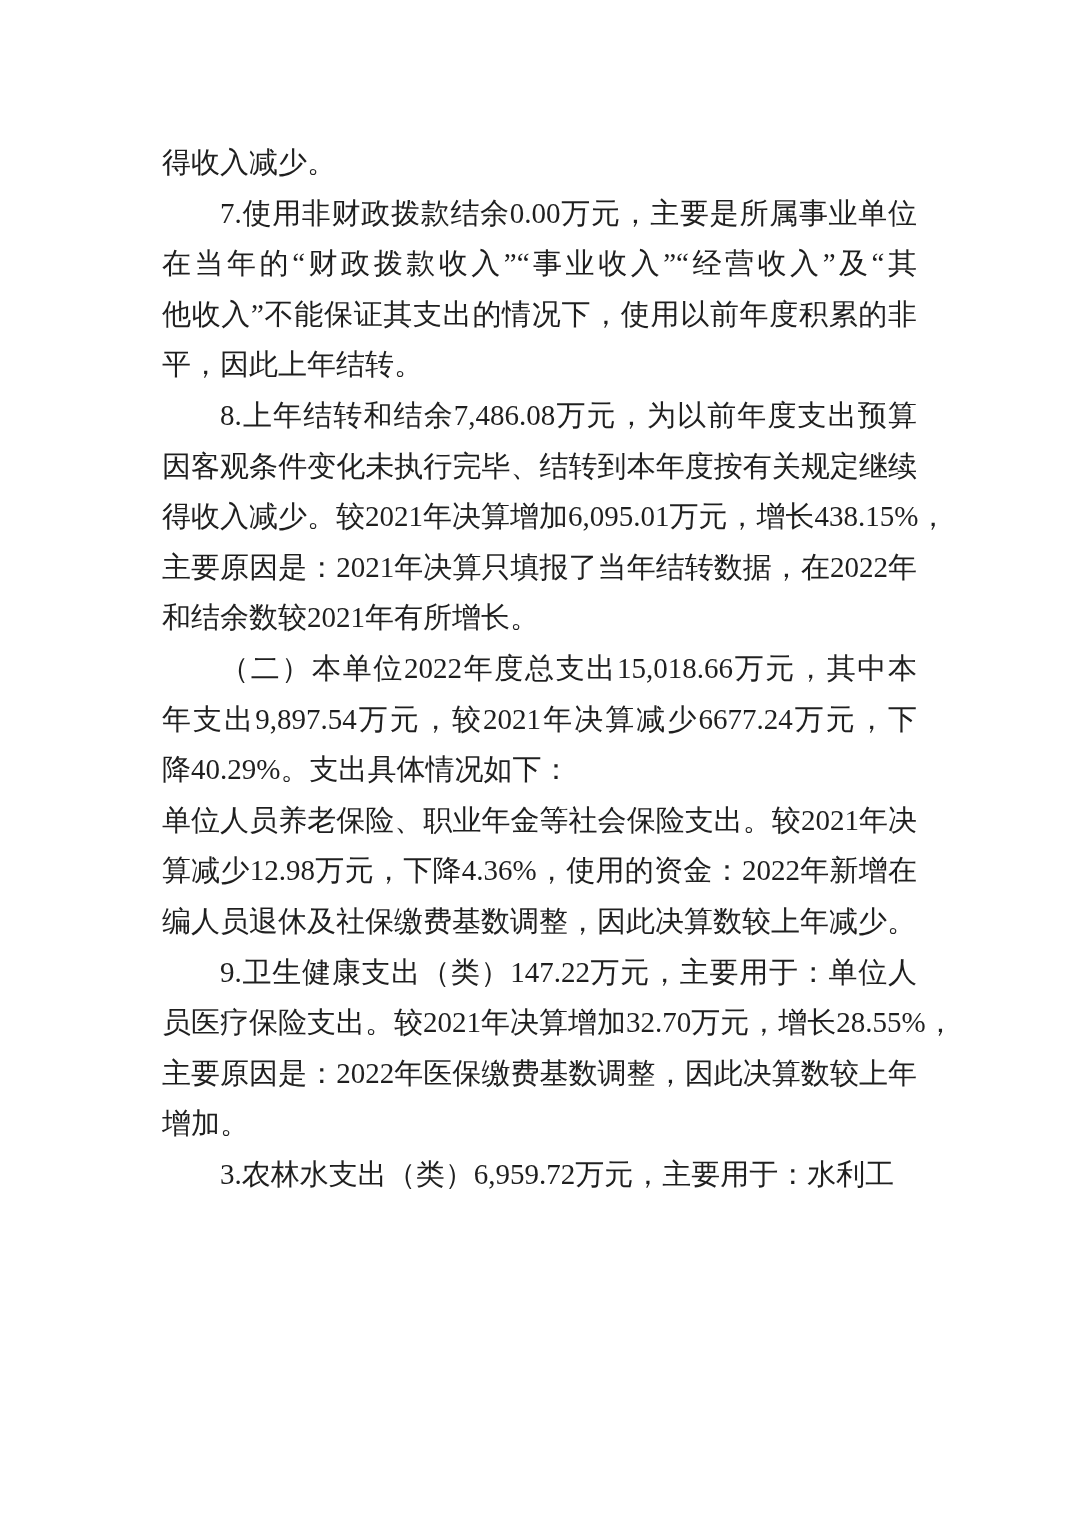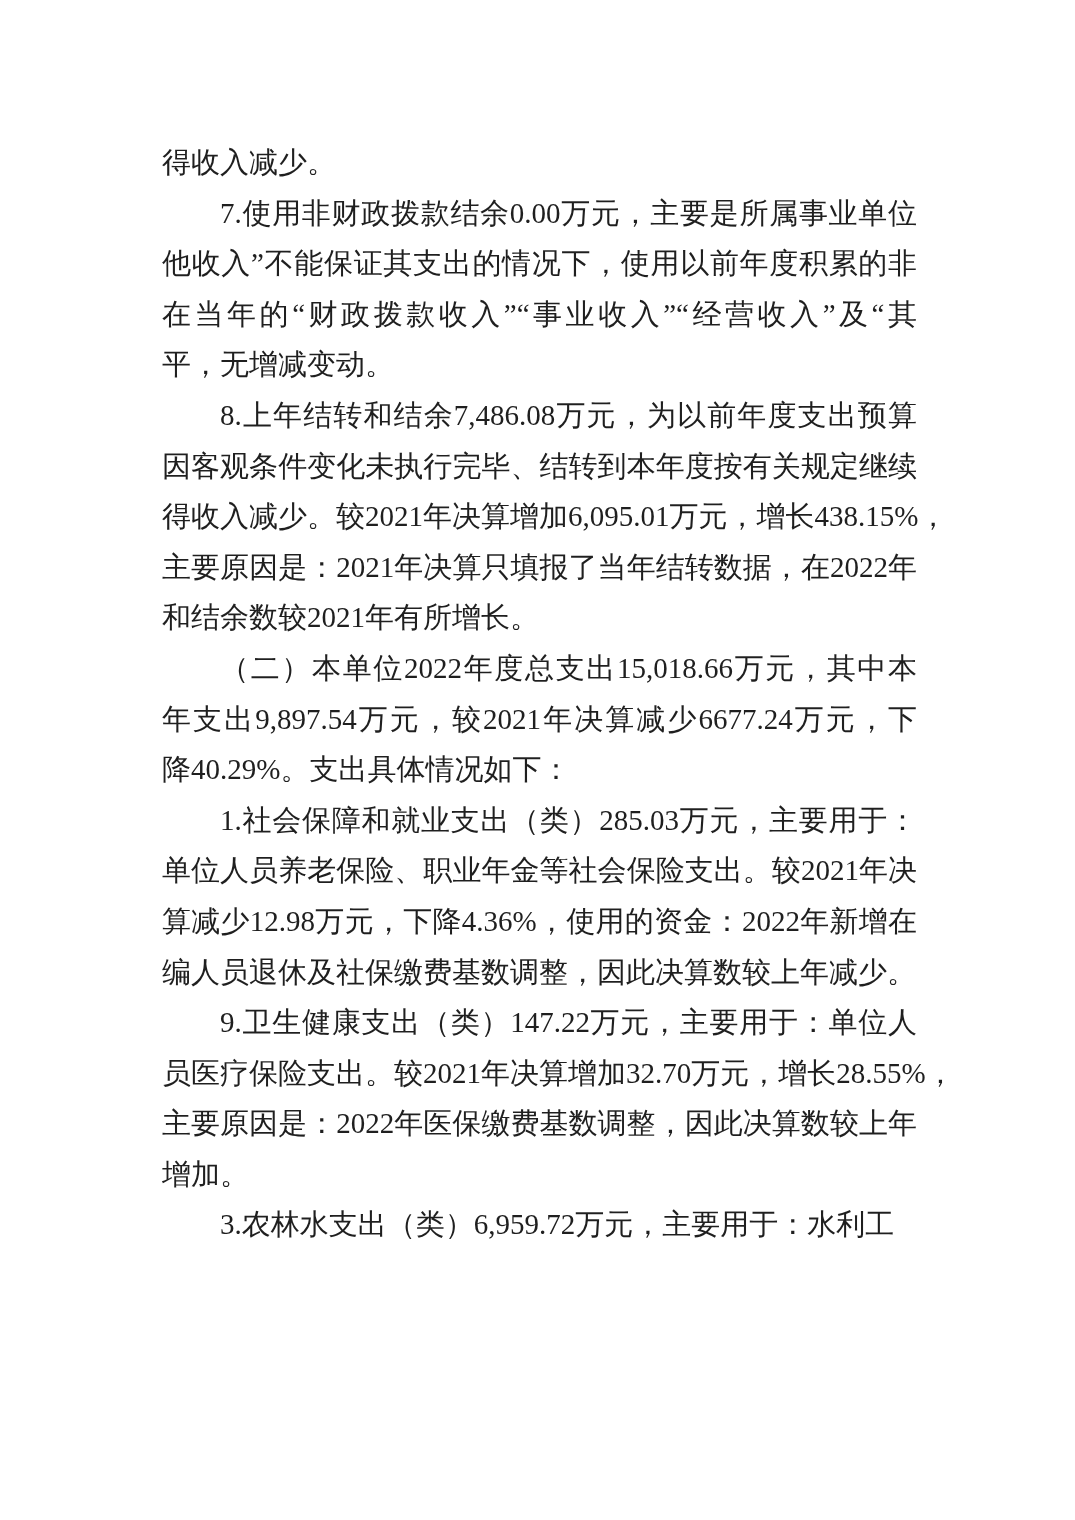--- a/index.html
+++ b/index.html
@@ -44,32 +44,31 @@
     text-align-last: left;
   }
 </style>
 </head>
 <body>
 
 <main class="sheet">
   <section class="text-block" id="doc-lines" style="color: rgb(31, 31, 31);">
       <div class="line para-end">得收入减少。</div>
       <div class="line indent">7.使用非财政拨款结余0.00万元，主要是所属事业单位</div>
+      <div class="line">在当年的“财政拨款收入”“事业收入”“经营收入”及“其</div>
       <div class="line">他收入”不能保证其支出的情况下，使用以前年度积累的非</div>
-      <div class="line">在当年的“财政拨款收入”“事业收入”“经营收入”及“其</div>
-      <div class="line para-end">平，无增减变动。</div>
+      <div class="line para-end">平，因此上年结转。</div>
       <div class="line indent">8.上年结转和结余7,486.08万元，为以前年度支出预算</div>
       <div class="line">因客观条件变化未执行完毕、结转到本年度按有关规定继续</div>
       <div class="line">得收入减少。较2021年决算增加6,095.01万元，增长438.15%，</div>
       <div class="line">主要原因是：2021年决算只填报了当年结转数据，在2022年</div>
       <div class="line para-end">和结余数较2021年有所增长。</div>
       <div class="line indent">（二）本单位2022年度总支出15,018.66万元，其中本</div>
       <div class="line">年支出9,897.54万元，较2021年决算减少6677.24万元，下</div>
       <div class="line para-end">降40.29%。支出具体情况如下：</div>
-      <div class="line indent">1.社会保障和就业支出（类）285.03万元，主要用于：</div>
       <div class="line">单位人员养老保险、职业年金等社会保险支出。较2021年决</div>
       <div class="line">算减少12.98万元，下降4.36%，使用的资金：2022年新增在</div>
       <div class="line para-end">编人员退休及社保缴费基数调整，因此决算数较上年减少。</div>
       <div class="line indent">9.卫生健康支出（类）147.22万元，主要用于：单位人</div>
       <div class="line">员医疗保险支出。较2021年决算增加32.70万元，增长28.55%，</div>
       <div class="line">主要原因是：2022年医保缴费基数调整，因此决算数较上年</div>
       <div class="line para-end">增加。</div>
       <div class="line indent para-end">3.农林水支出（类）6,959.72万元，主要用于：水利工</div>
     </section>
 </main>

